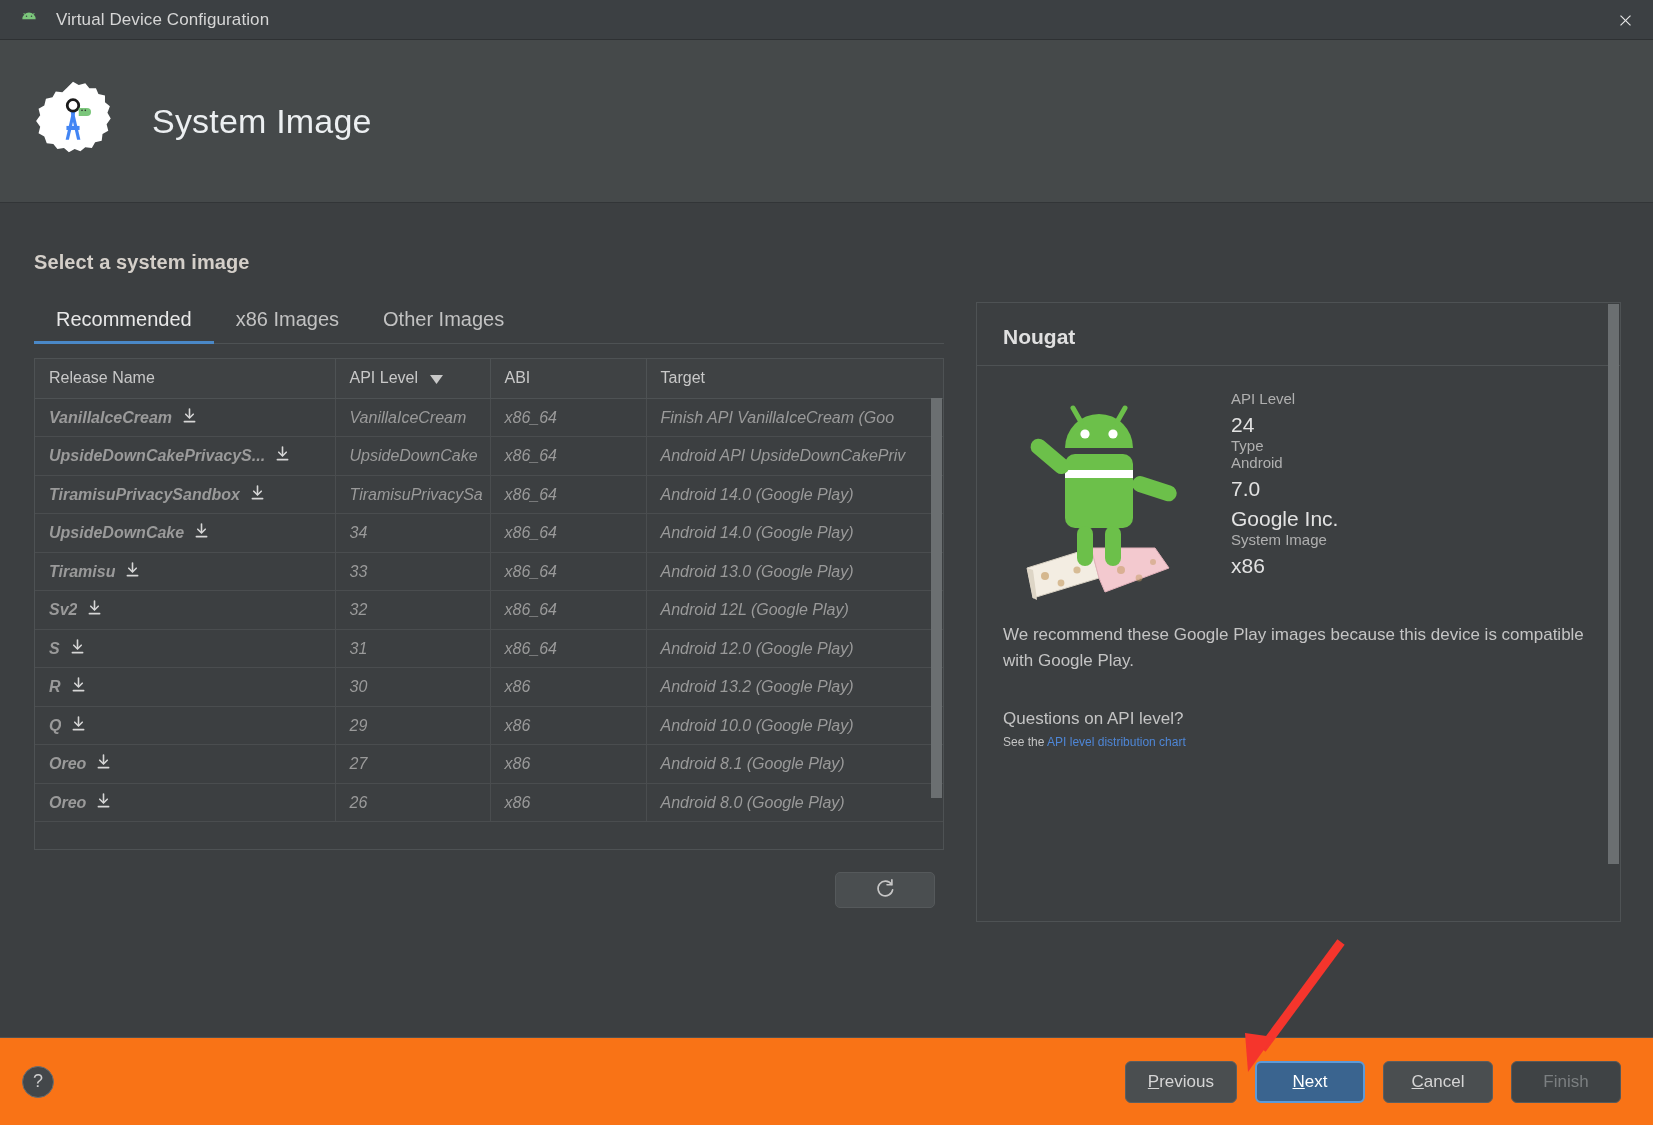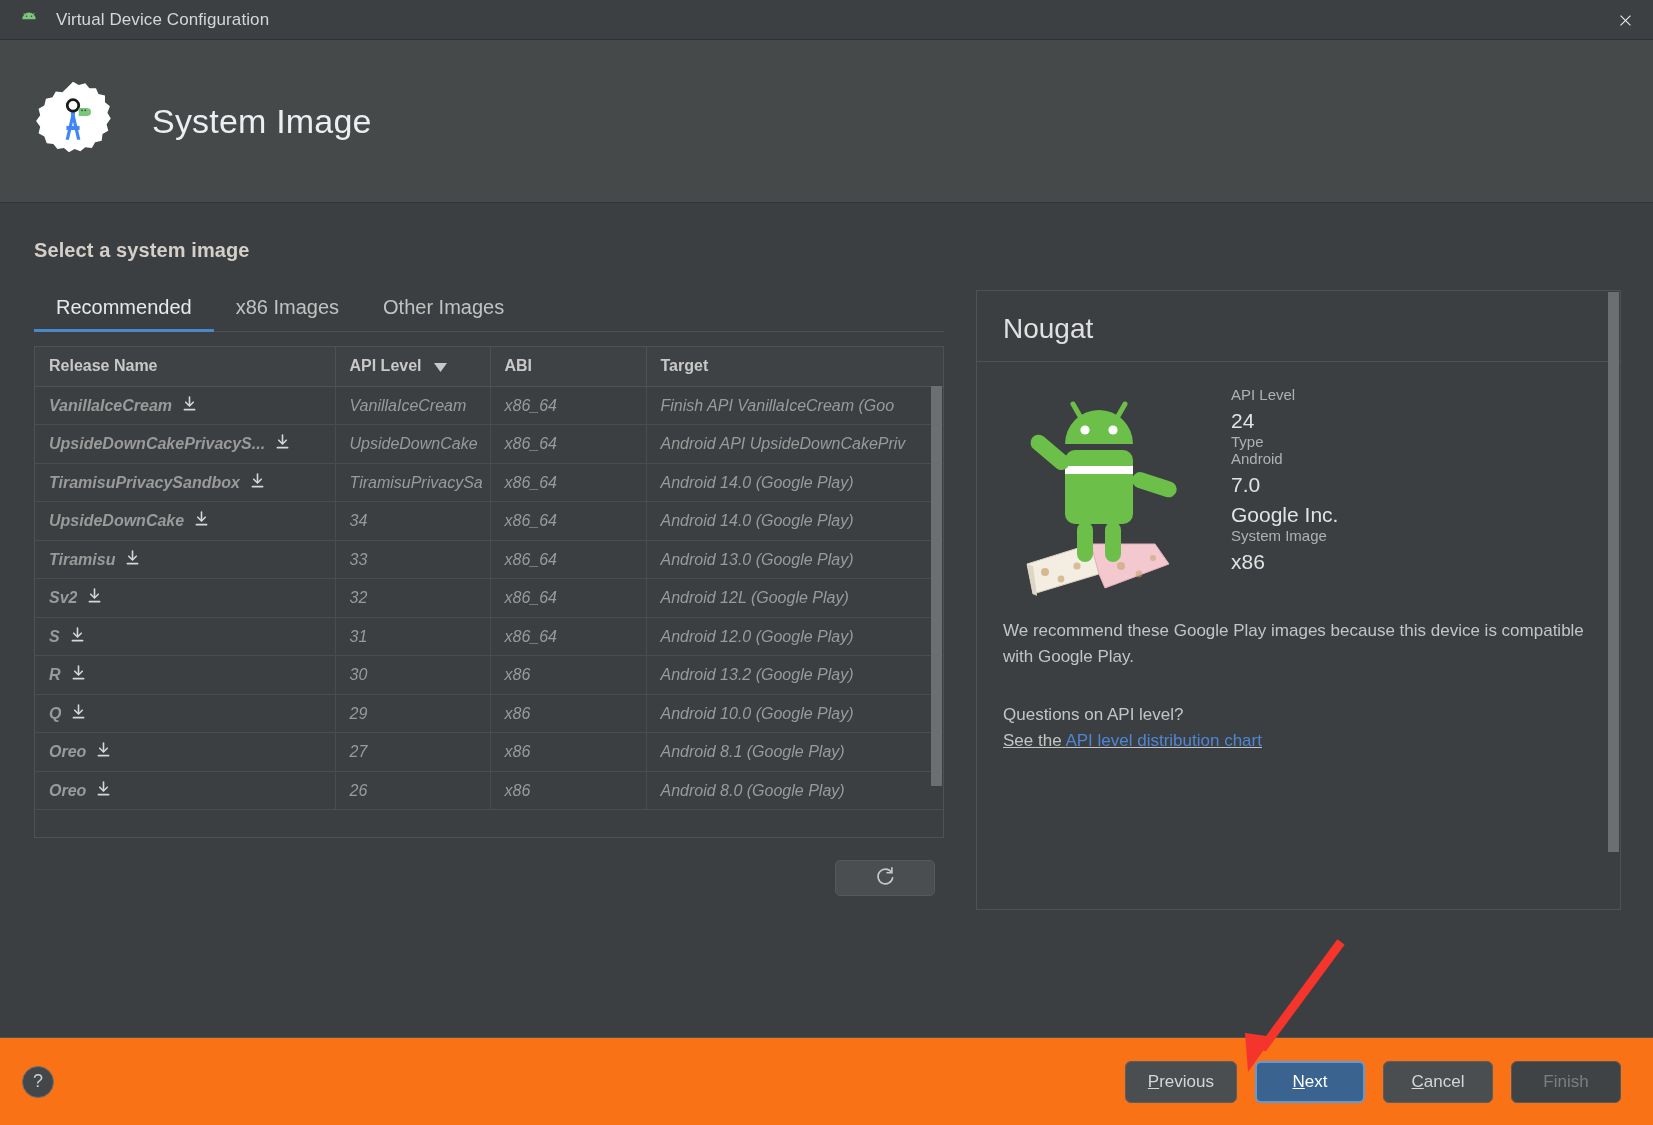--- a/index.html
+++ b/index.html
@@ -58,21 +58,21 @@
   
   .body {
     flex: 1 1 auto;
     position: relative;
     background: #3c3f41;
     padding: 36px 32px 0 34px;
     display: flex; flex-direction: column;
   }
   .section-title {
     font-size: 20px; font-weight: bold; color: #d4cfc9;
-    margin-bottom: 28px; letter-spacing: .1px;
+    margin-bottom: 28px; letter-spacing: .1px; margin-top: 12px;
   }
   .cols { display: flex; flex: 1 1 auto; gap: 0; }
   .left-col { width: 910px; flex: 0 0 910px; display: flex; flex-direction: column; }
   .right-col { flex: 1 1 auto; padding-left: 32px; display: flex; flex-direction: column; }
 
   
   .tabs {
     display: flex; align-items: flex-end;
     border-bottom: 1px solid #4e5254;
     height: 42px;
@@ -94,21 +94,21 @@
     margin-top: 14px;
     position: relative;
     height: 492px;
     border: 1px solid #4e5254;
     background: #3c3f41;
     overflow: hidden;
   }
   table.sysimg { width: 100%; border-collapse: collapse; table-layout: fixed; }
   table.sysimg th {
     text-align: left;
-    font-size: 16px; font-weight: 700; color: #c8c8c8;
+    font-size: 16px; font-weight: 400; color: #c8c8c8;
     padding: 10px 14px;
     height: 39px;
     background: #3f4244;
     border-right: 1px solid #4e5254;
     border-bottom: 1px solid #4e5254;
     white-space: nowrap;
     overflow: hidden;
   }
   table.sysimg th:last-child { border-right: none; }
   table.sysimg td {
@@ -154,33 +154,33 @@
     background: #3c3f41;
     flex: 0 0 auto;
     height: 620px;
     position: relative;
     overflow: hidden;
   }
   .details-header {
     padding: 22px 26px 16px 26px;
     border-bottom: 1px solid #4e5254;
   }
-  .details-header h2 { font-size: 28px; color: #e0e0e0; font-weight: normal; }
+  .details-header h2 { font-size: 21px; color: #e0e0e0; font-weight: bold; }
   .details-body { display: flex; padding: 24px 26px 0 26px; }
   .droid-box { width: 200px; flex: 0 0 200px; padding-top: 10px; }
   .kv-box { padding-left: 28px; flex: 1 1 auto; }
   .kv-label { font-size: 15px; color: #b0b0b0; }
   .kv-label:first-child { margin-top: 0; }
   .kv-value { font-size: 21px; color: #e2e2e2; font-weight: normal; margin-top: 6px; }
   .note {
     padding: 18px 26px 0 26px;
     font-size: 17px; color: #c4c4c4; line-height: 1.55;
   }
   .note2 { padding: 34px 26px 0 26px; font-size: 17px; color: #c4c4c4; }
-  .note3 { padding: 6px 26px 0 26px; font-size: 17px; color: #c4c4c4; text-decoration: underline; }
+  .note3 { padding: 6px 26px 0 26px; font-size: 12px; color: #c4c4c4; }
   .link { color: #4e86d6; cursor: pointer; }
 
   .details-scroll {
     position: absolute; top: 1px; right: 1px; width: 11px; bottom: 1px;
   }
   .details-scroll .thumb {
     position: absolute; top: 0; left: 0; width: 11px; height: 560px;
     background: #6b6f71;
   }
 

